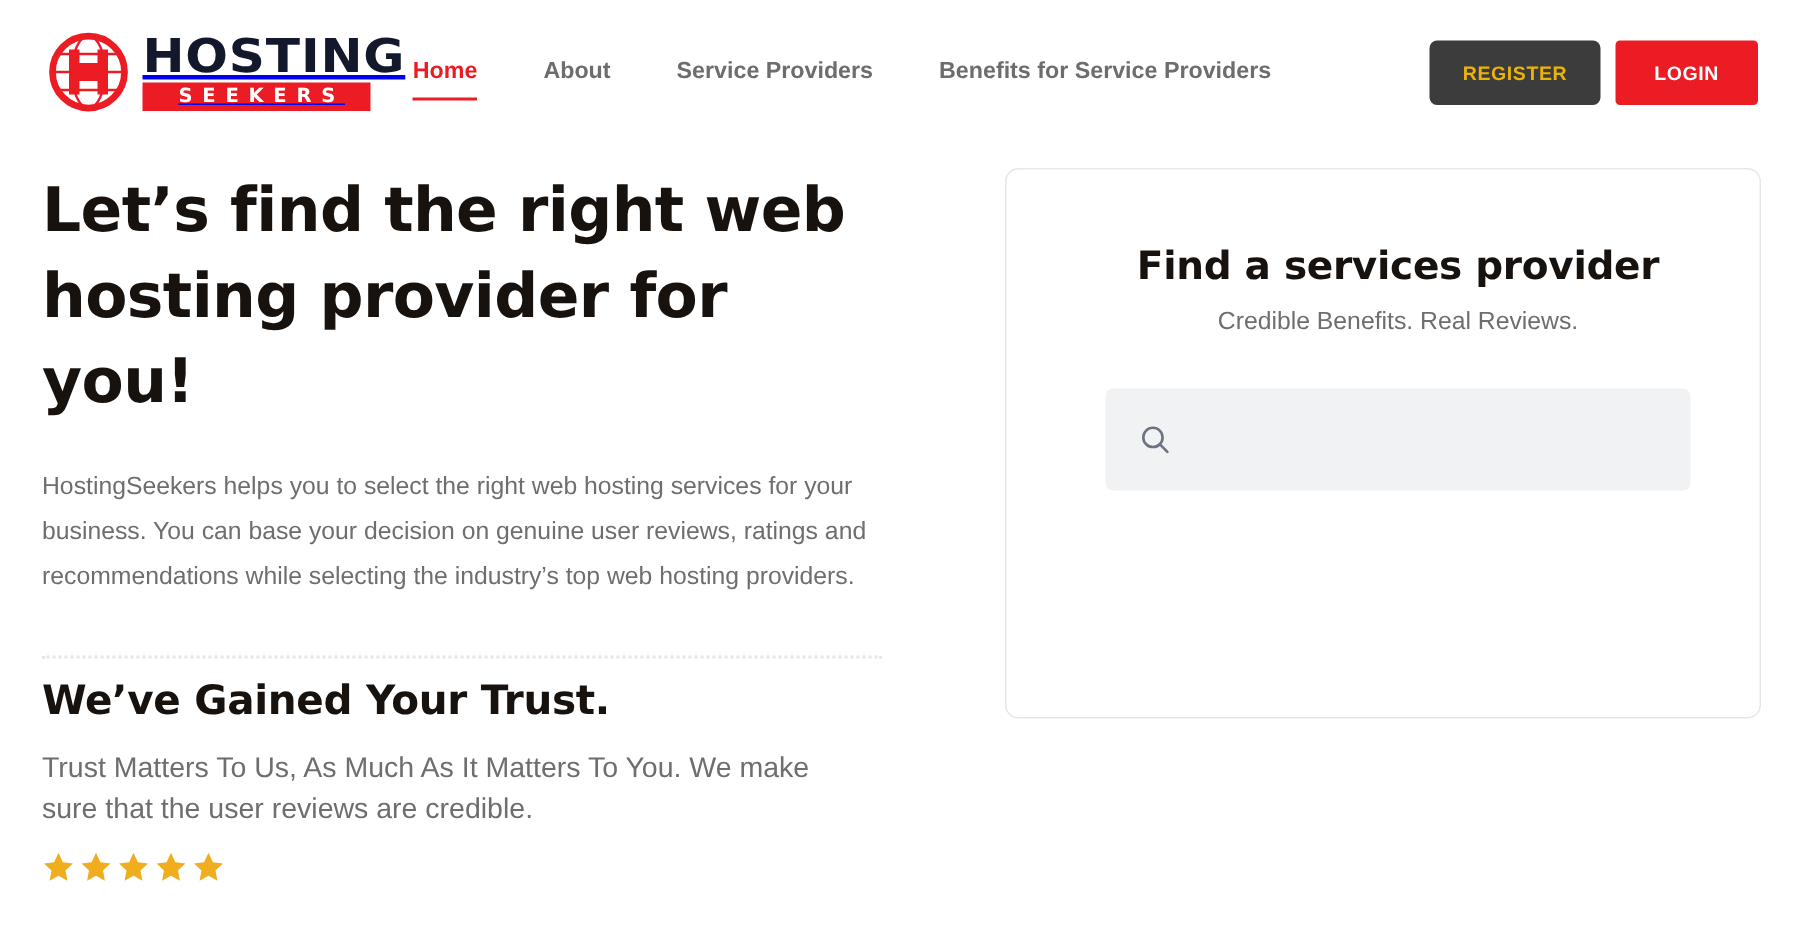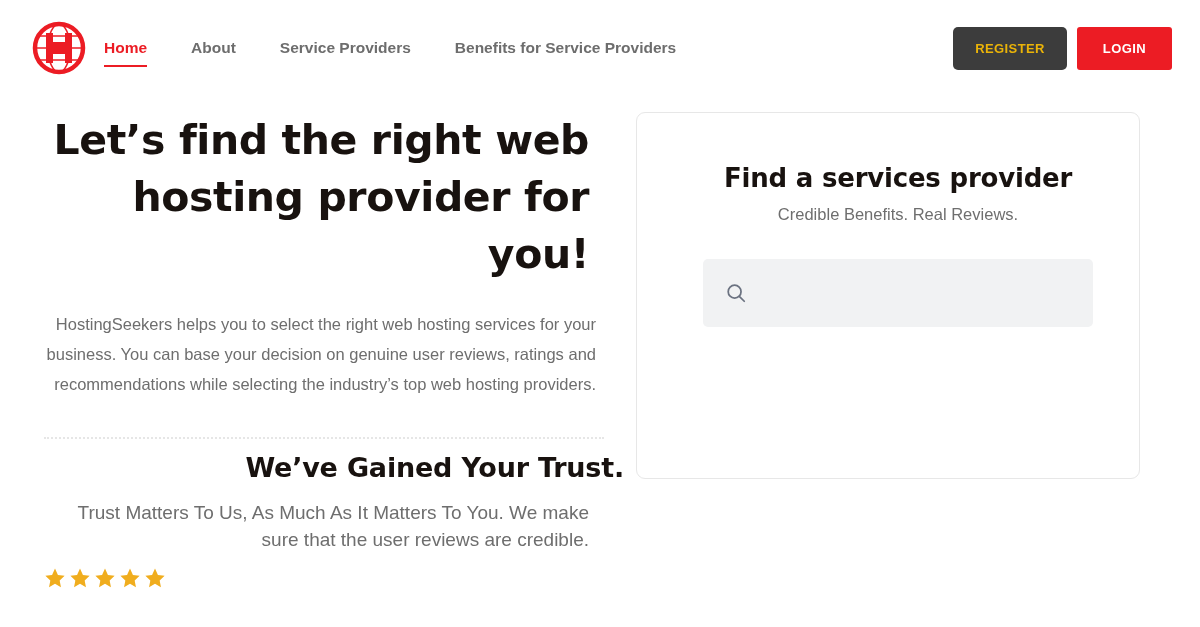--- a/index.html
+++ b/index.html
@@ -136,24 +136,23 @@
     font-size: 13px;
     font-weight: 700;
     letter-spacing: 0.4px;
     padding: 14px 26px;
     cursor: pointer;
   }
 
   
   .left-col {
     position: absolute;
-    left: 44px;
+    left: 28px;
     top: 112px;
     width: 580px;
-    text-align: right;
   }
 
   .hero-title {
     font-family: "DejaVu Sans", sans-serif;
     font-size: 41px;
     line-height: 57px;
     font-weight: 700;
     letter-spacing: -0.4px;
     color: #18120f;
     max-width: 545px;
@@ -200,21 +199,21 @@
 
   .star {
     width: 22px;
     height: 22px;
     display: block;
   }
 
   
   .search-card {
     position: absolute;
-    left: 636px;
+    left: 670px;
     top: 112px;
     width: 504px;
     height: 367px;
     background: #ffffff;
     border: 1px solid #e7e7e7;
     border-radius: 9px;
     padding: 48px 46px 0 66px;
     text-align: center;
   }
 
@@ -290,20 +289,24 @@
 
     <a class="brand" href="#">
       <svg class="brand-globe" viewBox="0 0 54 54">
         <circle cx="27" cy="27" r="24" fill="none" stroke="#ec1c24" stroke-width="4.5"></circle>
         <ellipse cx="27" cy="27" rx="11" ry="24" fill="none" stroke="#ec1c24" stroke-width="1.6"></ellipse>
         <line x1="3" y1="27" x2="51" y2="27" stroke="#ec1c24" stroke-width="1.6"></line>
         <path d="M7.5 15 H46.5" stroke="#ec1c24" stroke-width="1.6" fill="none"></path>
         <path d="M7.5 39 H46.5" stroke="#ec1c24" stroke-width="1.6" fill="none"></path>
         <path d="M14 12 h7 v9 h12 v-9 h7 v30 h-7 v-9 h-12 v9 h-7 z" fill="#ec1c24"></path>
       </svg>
+      <span class="brand-wordmark">
+        <span class="brand-hosting">HOSTING</span>
+        <span class="brand-seekers">SEEKERS</span>
+      </span>
     </a>
 
     <nav class="nav">
       <a class="nav-item active" href="#">Home</a>
       <a class="nav-item" href="#">About</a>
       <a class="nav-item" href="#">Service Providers</a>
       <a class="nav-item" href="#">Benefits for Service Providers</a>
     </nav>
 
     <div class="header-actions">

